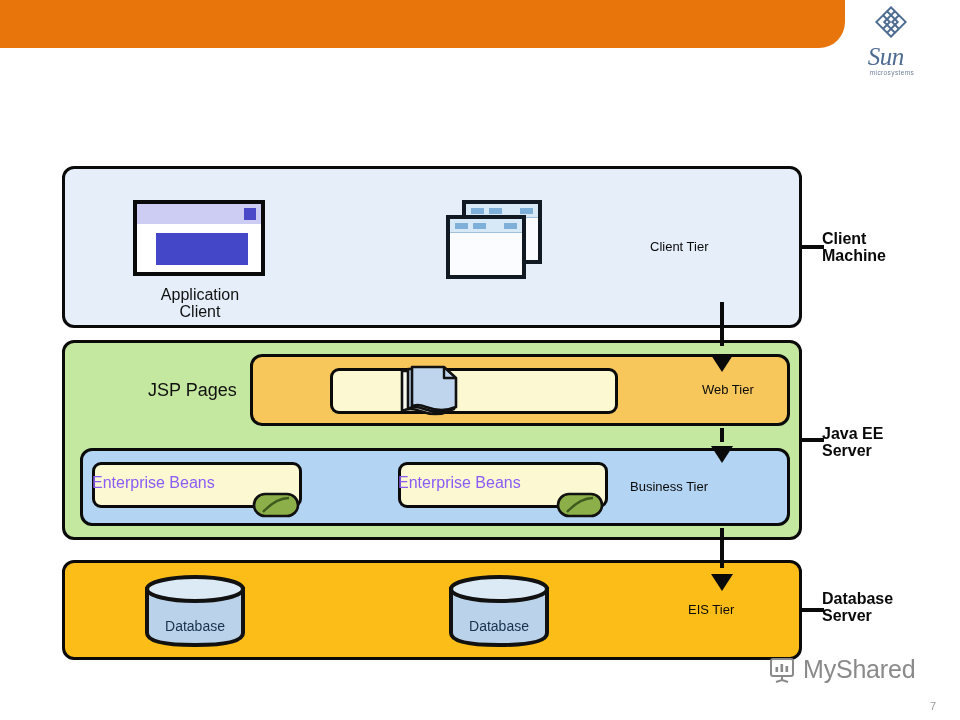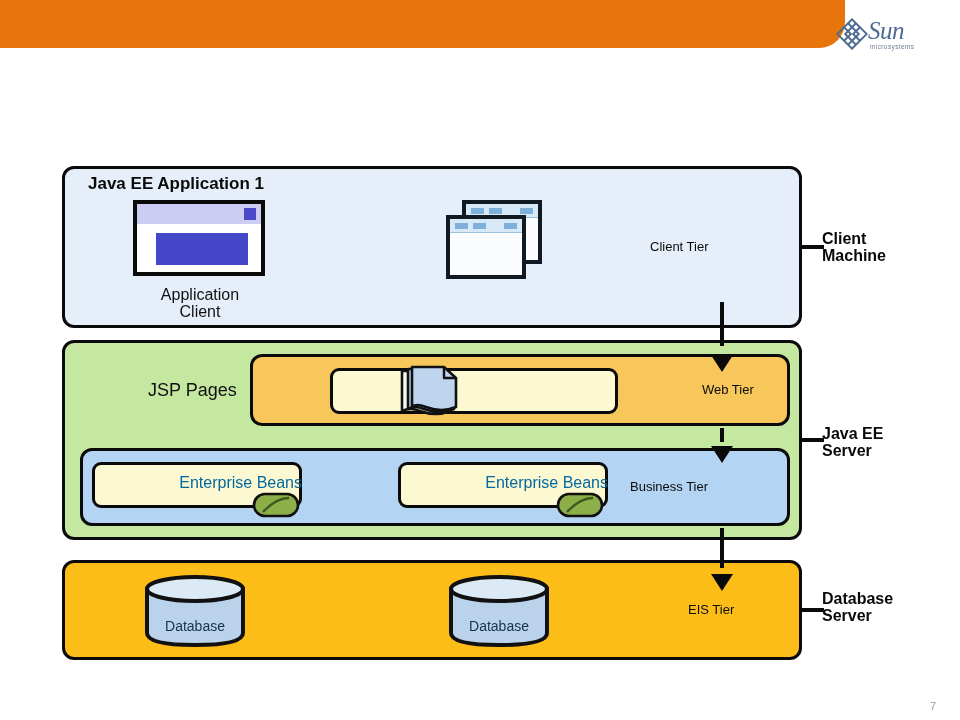--- a/index.html
+++ b/index.html
@@ -31,22 +31,23 @@
   }
 
   
   .sun-logo {
     position: absolute;
     right: 14px;
     top: 6px;
     width: 110px;
     height: 44px;
     display: flex;
-    align-items: flex-end;
-    gap: 0;
+    align-items: center;
+    gap: 6px;
+    flex-direction: column;
   }
   .sun-mark { width: 32px; height: 32px; flex: 0 0 auto; }
   .sun-words { display: flex; flex-direction: column; align-items: flex-start; line-height: 1; }
   .sun-word {
     font-family: "Liberation Serif", serif;
     font-style: italic;
     font-size: 25px;
     font-weight: 400;
     color: #4E6C91;
     letter-spacing: -0.5px;
@@ -219,23 +220,23 @@
     background: #FCF9D2;
     border: 3px solid #0a0a0a;
     border-radius: 9px;
   }
   .bean-box.b1 { left: 92px; }
   .bean-box.b2 { left: 398px; }
   .bean-label {
     position: absolute;
     top: 324px;
     width: 210px;
-    text-align: right;
+    text-align: left;
     font-size: 16px;
-    color: #0369a1;
+    color: #8b5cf6;
     white-space: nowrap;
   }
   .bean-label.b1 { left: 92px; }
   .bean-label.b2 { left: 398px; }
   .bean-icon {
     position: absolute;
     top: 340px;
     width: 48px; height: 30px;
   }
   .bean-icon.b1 { left: 252px; }
@@ -326,21 +327,20 @@
 
   <div id="diagram">
 
     <div class="tier-box client-machine-box"></div>
     <div class="tier-box javaee-server-box"></div>
     <div class="tier-box database-server-box"></div>
 
     <div class="tier-box web-tier-box"></div>
     <div class="tier-box business-tier-box"></div>
 
-    <div class="app-heading app1-heading">Java EE Application 1</div>
 
     <div class="appclient-window">
       <div class="acw-titlebar">
         <div class="acw-btn"></div>
       </div>
       <div class="acw-content"></div>
     </div>
     <div class="icon-caption cap-app-client">Application
 Client</div>
 
@@ -421,16 +421,26 @@
 
     <div class="machine-label ml-client">Client
 Machine</div>
     <div class="machine-label ml-server">Java EE
 Server</div>
     <div class="machine-label ml-database">Database
 Server</div>
 
   </div>
 
+  <div class="watermark">
+    <svg width="28" height="28" viewBox="0 0 28 28">
+      <rect x="3" y="3" width="22" height="17" rx="2" fill="none" stroke="#8a8a8a" stroke-width="2"></rect>
+      <rect x="7.5" y="11" width="2.6" height="5" fill="#8a8a8a"></rect>
+      <rect x="12.5" y="8" width="2.6" height="8" fill="#8a8a8a"></rect>
+      <rect x="17.5" y="10" width="2.6" height="6" fill="#8a8a8a"></rect>
+      <path d="M14 20 V24 M8 26 L14 24 L20 26" fill="none" stroke="#8a8a8a" stroke-width="2"></path>
+    </svg>
+    <div class="wm-text">MyShared</div>
+  </div>
 
   <div class="page-number">7</div>
 
 </div>
 
 </body></html>

